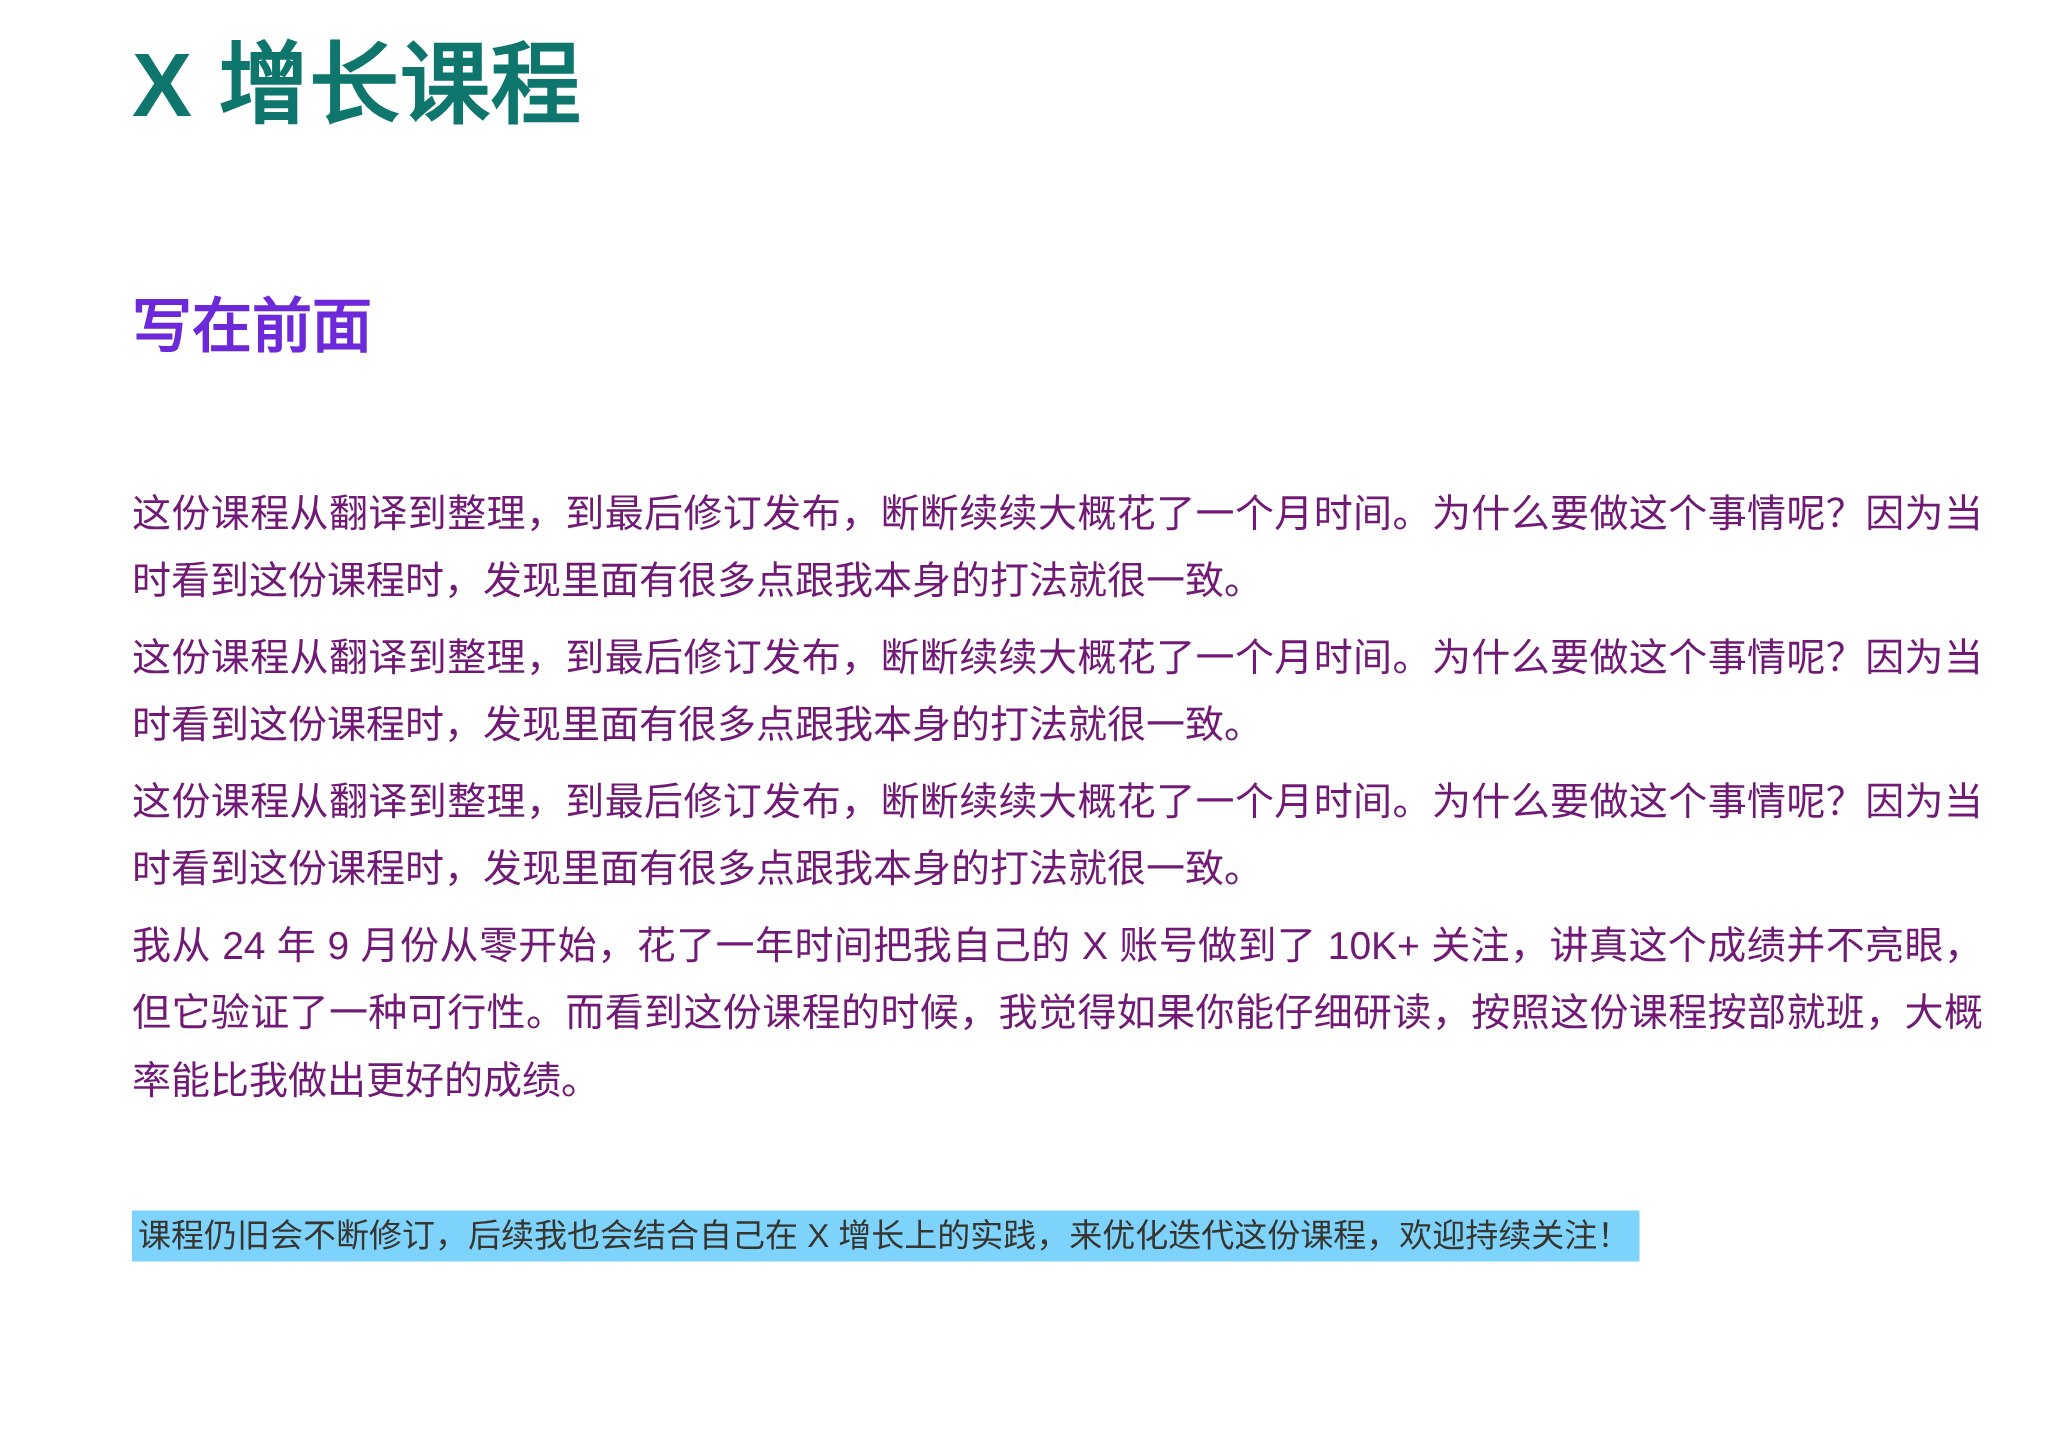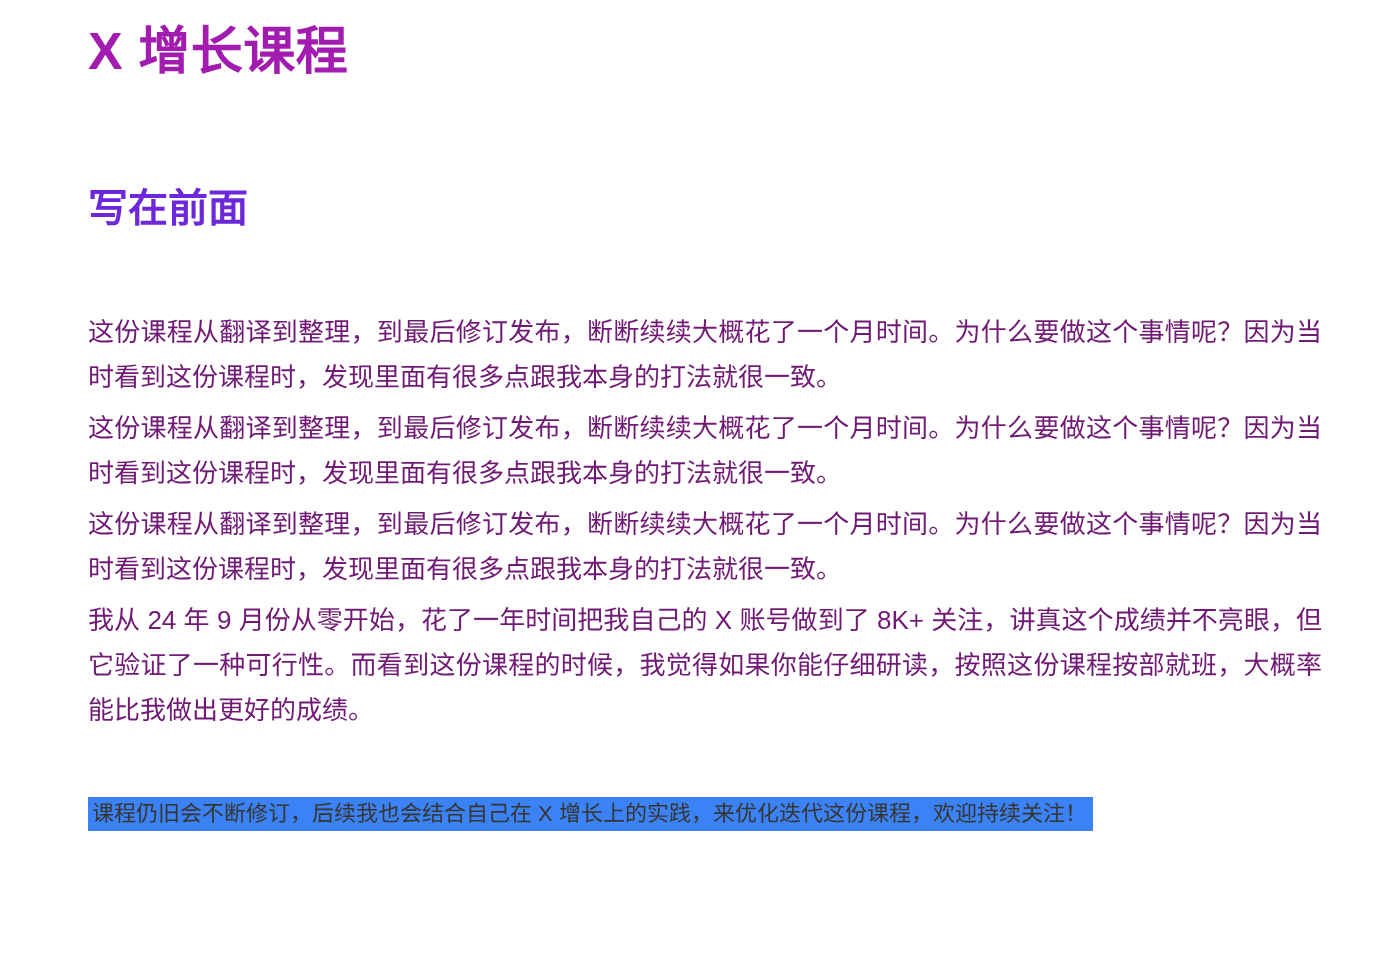--- a/index.html
+++ b/index.html
@@ -12,24 +12,24 @@
     width: 1380px;
     height: 954px;
     background: #ffffff;
     overflow: hidden;
     position: relative;
   }
   .content {
     padding: 16px 58px 0 88px;
   }
   h1.doc-title {
-    font-size: 52px;
+    font-size: 60px;
     font-weight: 700;
     line-height: 1.3;
-    color: #a21caf;
+    color: #0f766e;
     letter-spacing: 0.5px;
     margin-top: 2px;
   }
   h2.section-heading {
     font-size: 40px;
     font-weight: 700;
     line-height: 1.3;
     color: #6d28d9;
     margin-top: 96px;
     margin-bottom: 0;
@@ -70,22 +70,22 @@
 
     <h2 class="section-heading">写在前面</h2>
 
     <div class="body-text">
       <p class="para">这份课程从翻译到整理，到最后修订发布，断断续续大概花了一个月时间。为什么要做这个事情呢？因为当时看到这份课程时，发现里面有很多点跟我本身的打法就很一致。</p>
 
       <p class="para">这份课程从翻译到整理，到最后修订发布，断断续续大概花了一个月时间。为什么要做这个事情呢？因为当时看到这份课程时，发现里面有很多点跟我本身的打法就很一致。</p>
 
       <p class="para">这份课程从翻译到整理，到最后修订发布，断断续续大概花了一个月时间。为什么要做这个事情呢？因为当时看到这份课程时，发现里面有很多点跟我本身的打法就很一致。</p>
 
-      <p class="para">我从 24 年 9 月份从零开始，花了一年时间把我自己的 X 账号做到了 8K+ 关注，讲真这个成绩并不亮眼，但它验证了一种可行性。而看到这份课程的时候，我觉得如果你能仔细研读，按照这份课程按部就班，大概率能比我做出更好的成绩。</p>
+      <p class="para">我从 24 年 9 月份从零开始，花了一年时间把我自己的 X 账号做到了 10K+ 关注，讲真这个成绩并不亮眼，但它验证了一种可行性。而看到这份课程的时候，我觉得如果你能仔细研读，按照这份课程按部就班，大概率能比我做出更好的成绩。</p>
 
 
       <p class="highlight-para">
-        <mark class="hl" style="background: #3b82f6;">课程仍旧会不断修订，后续我也会结合自己在 X 增长上的实践，来优化迭代这份课程，欢迎持续关注！</mark>
+        <mark class="hl" style="background: #7dd3fc;">课程仍旧会不断修订，后续我也会结合自己在 X 增长上的实践，来优化迭代这份课程，欢迎持续关注！</mark>
       </p>
     </div>
 
   </div>
 </div>
 
 </body></html>

